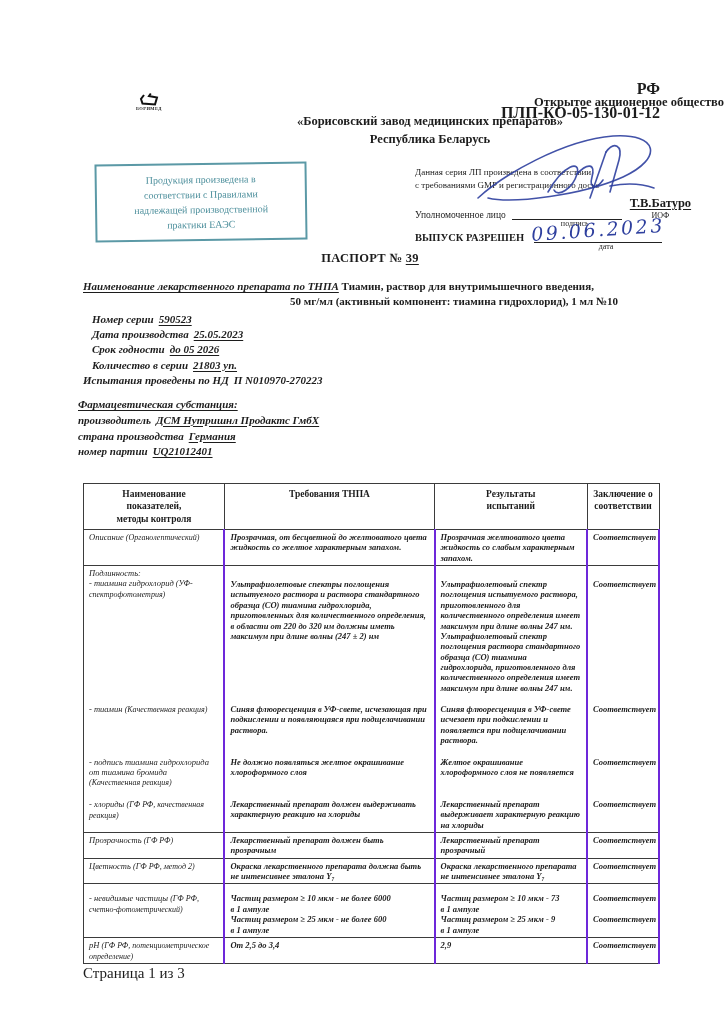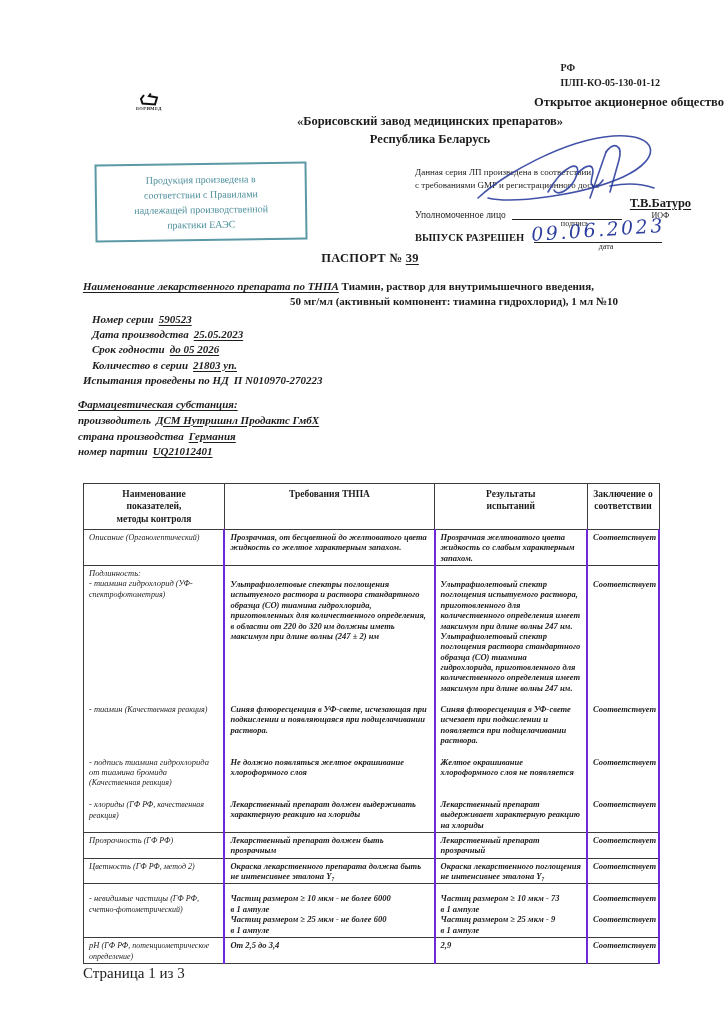--- a/index.html
+++ b/index.html
@@ -1,20 +1,20 @@
 <!DOCTYPE html>
 <html><head>
 <meta charset="utf-8">
 <style>
   *{box-sizing:border-box}
   html,body{margin:0;padding:0;background:#fff}
   body{font-family:"Liberation Serif","DejaVu Serif",serif;color:#1c1c1c}
   #page{position:relative;width:724px;height:1024px;background:#fff;overflow:hidden}
 
-  .doc-code{position:absolute;top:60px;right:64px;text-align:left;font-size:10px;font-weight:bold;line-height:1.5}
+  .doc-code{position:absolute;top:77px;right:64px;text-align:right;font-size:16px;font-weight:bold;line-height:1.5}
   .org{position:absolute;top:92px;left:136px;right:0;text-align:center;font-weight:bold;font-size:12.5px;line-height:1.5}
   .org-line1{display:flex;justify-content:space-between;align-items:flex-end;gap:23px}
   .logo{display:inline-flex;flex-direction:column;align-items:center;line-height:1}
   .logo-cap{font-size:4.5px;font-weight:bold;letter-spacing:.4px;margin-top:1px}
 
   .stamp{position:absolute;left:95px;top:163px;width:212px;border:2px solid #5b99a6;color:#4d8f9c;
          text-align:center;font-size:10px;line-height:1.5;padding:7px 2px;transform:rotate(-.8deg);white-space:pre-line}
   .gmp{position:absolute;left:415px;top:166px;font-size:9px;line-height:1.45;white-space:pre-line}
 
   .signature{position:absolute;left:468px;top:130px;pointer-events:none}
@@ -218,21 +218,21 @@
           </tr>
           <tr class="rowend">
             <td class="c-name"><span class="nm">Прозрачность</span> <span class="mth">(ГФ РФ)</span></td>
             <td class="c-req">Лекарственный препарат должен быть прозрачным</td>
             <td class="c-res">Лекарственный препарат прозрачный</td>
             <td class="c-concl">Соответствует</td>
           </tr>
           <tr class="rowend">
             <td class="c-name"><span class="nm">Цветность</span> <span class="mth">(ГФ РФ, метод 2)</span></td>
             <td class="c-req">Окраска лекарственного препарата должна быть не интенсивнее эталона Y₇</td>
-            <td class="c-res">Окраска лекарственного поглощения не интенсивнее эталона Y₇</td>
+            <td class="c-res">Окраска лекарственного препарата не интенсивнее эталона Y₇</td>
             <td class="c-concl">Соответствует</td>
           </tr>
           <tr class="sub rowend">
             <td class="c-name"><span class="nm">- невидимые частицы</span> <span class="mth">(ГФ РФ, счетно-фотометрический)</span></td>
             <td class="c-req">Частиц размером ≥ 10 мкм - не более 6000
 в 1 ампуле
 Частиц размером ≥ 25 мкм - не более 600
 в 1 ампуле</td>
             <td class="c-res">Частиц размером ≥ 10 мкм - 73
 в 1 ампуле

